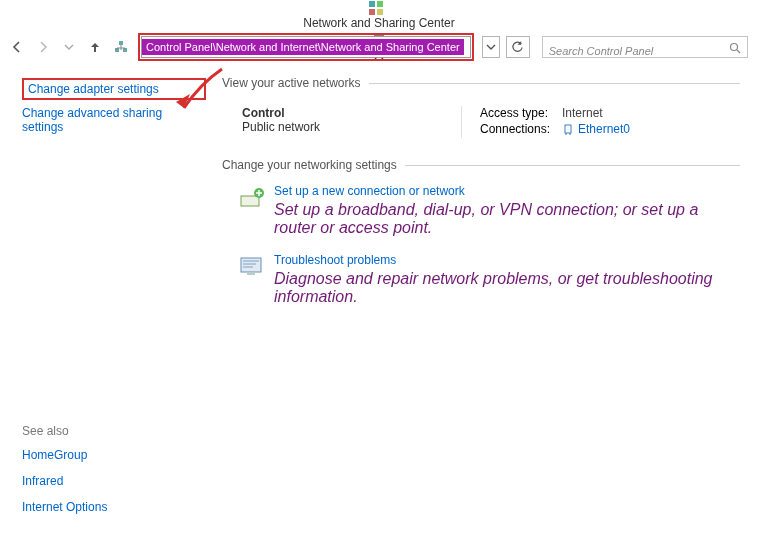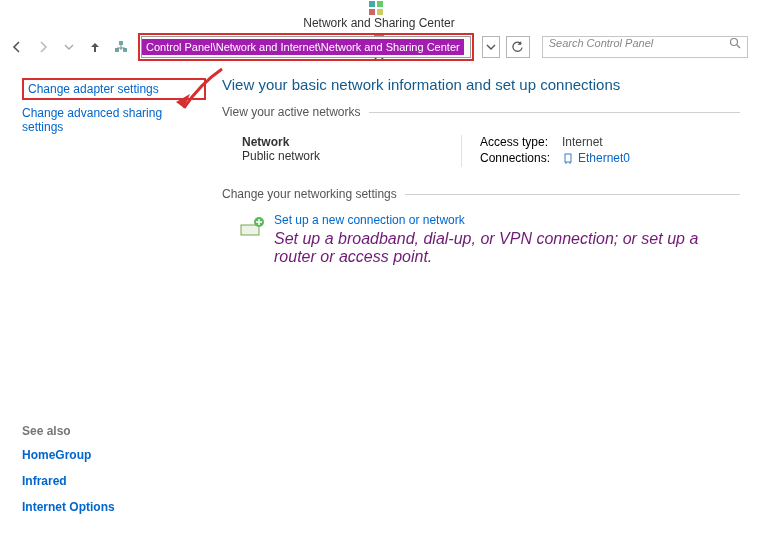--- a/index.html
+++ b/index.html
@@ -14,29 +14,29 @@
     
     .navbar { height: 34px; display: flex; align-items: center; padding: 0 6px; gap: 4px; }
     .nav-btn { width: 22px; height: 22px; display: flex; align-items: center; justify-content: center; color: #666; }
     .nav-btn.disabled { color: #bbb; }
     .bc-icon { width: 18px; height: 18px; margin: 0 2px; }
     .breadcrumb-wrap { border: 2px solid #d62f2f; padding: 1px; margin-left: 2px; }
     .breadcrumb { background: #fafafa; border: 1px solid #9a9a9a; height: 22px; padding: 0 6px 0 0; display: flex; align-items: center; min-width: 310px; }
     .breadcrumb-text { background: #a21caf; color: #fff; padding: 2px 4px; font-size: 11px; white-space: nowrap; }
     .bc-drop { width: 18px; height: 22px; border: 1px solid #b5b5b5; display: flex; align-items: center; justify-content: center; margin-left: 4px; }
     .refresh-btn { width: 24px; height: 22px; border: 1px solid #b5b5b5; display: flex; align-items: center; justify-content: center; margin-left: 2px; }
-    .search { flex: 1; margin-left: 8px; margin-right: 4px; height: 22px; border: 1px solid #c5c5c5; display: flex; align-items: flex-start; padding: 0 6px; }
+    .search { flex: 1; margin-left: 8px; margin-right: 4px; height: 22px; border: 1px solid #c5c5c5; display: flex; align-items: flex-end; padding: 0 6px; }
     .search span.ph { color: #888; flex: 1; font-size: 11px; font-style: italic; }
 
     
     .content { display: flex; height: calc(100% - 64px); }
     .sidebar { width: 210px; padding: 14px 0 12px 22px; display: flex; flex-direction: column; }
     .sidebar a.side-link { color: #0066cc; font-size: 12px; display: block; margin-bottom: 12px; text-decoration: none; }
     .highlighted { border: 2px solid #d62f2f; padding: 2px 4px; width: 184px; }
-    .see-also-block { margin-top: auto; padding-bottom: 6px; font-weight: bold; }
+    .see-also-block { margin-top: auto; padding-bottom: 6px; }
     .see-also-hdr { color: #777; font-size: 12px; margin-bottom: 10px; }
 
     .arrow-annot { position: absolute; top: 64px; left: 170px; pointer-events: none; }
 
     .main { flex: 1; padding: 12px 18px 0 12px; overflow: hidden; }
     .page-title { color: #145a8d; font-size: 15px; margin-bottom: 12px; }
 
     .section-hdr { color: #555; font-size: 12px; margin-bottom: 6px; display: flex; align-items: center; }
     .section-hdr .line { flex: 1; height: 1px; background: #d0d0d0; margin-left: 8px; }
 
@@ -159,30 +159,29 @@
 
     <div class="see-also-block">
       <div class="see-also-hdr">See also</div>
       <a class="side-link">HomeGroup</a>
       <a class="side-link">Infrared</a>
       <a class="side-link">Internet Options</a>
     </div>
   </div>
 
   <div class="main">
-    <div class="page-title">View your basic network information and set up connections</div>
 
     <div class="section-hdr">
       <span>View your active networks</span>
       <span class="line"></span>
     </div>
 
     <div class="active-net">
       <div class="net-left">
-        <div class="net-name">Network</div>
+        <div class="net-name">Control</div>
         <div class="net-sub">Public network</div>
       </div>
       <div class="net-right">
         <div class="net-row">
           <span class="net-label">Access type:</span>
           <span class="net-val">Internet</span>
         </div>
         <div class="net-row">
           <span class="net-label">Connections:</span>
           <span class="eth-icon">
@@ -209,16 +208,29 @@
               <rect x="3" y="12" width="18" height="10" fill="#eef3e7" stroke="#7ba34d"></rect>
               <circle cx="21" cy="9" r="5" fill="#5cb85c"></circle>
               <path d="M21 6 L21 12 M18 9 L24 9" stroke="#fff" stroke-width="1.5"></path>
             </svg>
         </span>
         <div>
           <a class="setting-title" style="display:block">Set up a new connection or network</a>
           <div class="setting-desc">Set up a broadband, dial-up, or VPN connection; or set up a router or access point.</div>
         </div>
       </div>
+      <div class="setting-item">
+        <span class="setting-icon">
+          <svg viewBox="0 0 28 28">
+              <rect x="3" y="5" width="20" height="14" fill="#dfeaf4" stroke="#6a8fb5"></rect>
+              <rect x="9" y="19" width="8" height="3" fill="#bcc"></rect>
+              <path d="M5 8 L21 8 M5 11 L18 11 M5 14 L15 14" stroke="#6a8fb5" stroke-width="0.8"></path>
+            </svg>
+        </span>
+        <div>
+          <a class="setting-title" style="display:block">Troubleshoot problems</a>
+          <div class="setting-desc">Diagnose and repair network problems, or get troubleshooting information.</div>
+        </div>
+      </div>
     </div>
   </div>
 
 </div>
 
 </body></html>

